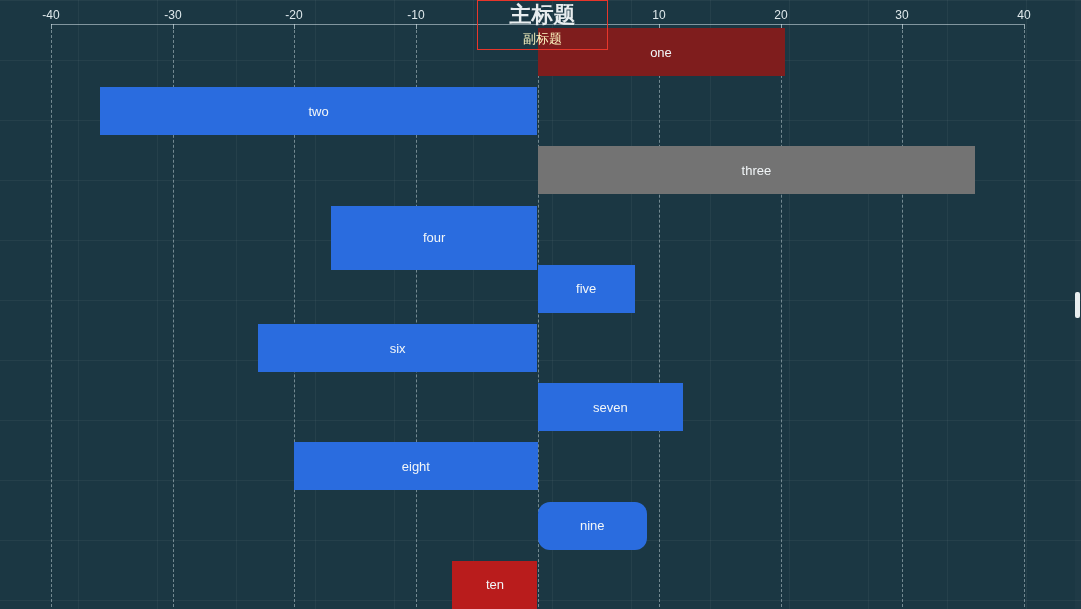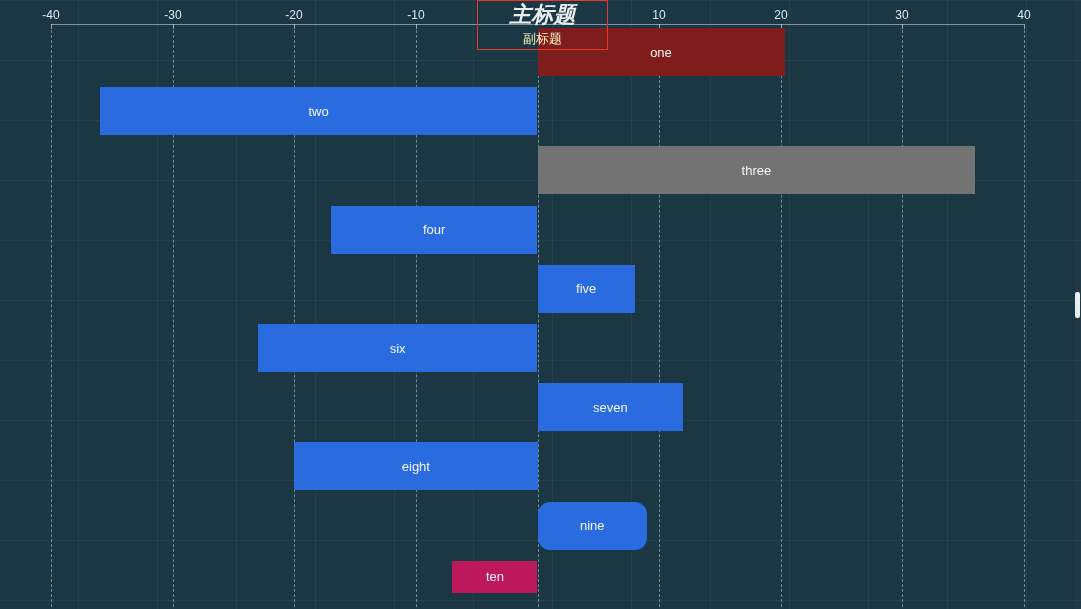--- a/index.html
+++ b/index.html
@@ -67,21 +67,20 @@
     display:flex;flex-direction:column;align-items:center;
     border:1px solid #e8362b;
     padding-top:1px;
   }
   .main-title{
     color:#e8edef;
     font-size:22px;
     font-weight:bold;
     line-height:26px;
     white-space:nowrap;
-    font-style:italic;
   }
   .sub-title{
     color:#fef9c3;
     font-size:13px;
     line-height:18px;
     white-space:nowrap;
     margin-top:2px;
   }
 
   
@@ -131,39 +130,39 @@
       <div class="grid-dash" style="left: 538px; top: 22px; height: 587px;"></div>
       <div class="bar" style="left: 537.5px; width: 247px; top: 20px; height: 48px; background: #7f1d1d;">
         <span class="bar-label">one</span>
       </div>
       <div class="bar" style="left: 99.65px; width: 437.85px; top: 79.2px; height: 48px; background: rgb(42, 108, 223);">
         <span class="bar-label">two</span>
       </div>
       <div class="bar" style="left: 537.5px; width: 437.85px; top: 138.4px; height: 48px; background: #737373;">
         <span class="bar-label">three</span>
       </div>
-      <div class="bar" style="left: 330.738px; width: 206.762px; top: 197.6px; height: 48px; background: rgb(42, 108, 223);">
+      <div class="bar" style="left: 330.738px; width: 206.762px; top: 197.6px; height: 64px; background: rgb(42, 108, 223);">
         <span class="bar-label">four</span>
       </div>
       <div class="bar" style="left: 537.5px; width: 97.3px; top: 256.8px; height: 48px; background: rgb(42, 108, 223);">
         <span class="bar-label">five</span>
       </div>
       <div class="bar" style="left: 257.762px; width: 279.738px; top: 316px; height: 48px; background: rgb(42, 108, 223);">
         <span class="bar-label">six</span>
       </div>
       <div class="bar" style="left: 537.5px; width: 145.95px; top: 375.2px; height: 48px; background: rgb(42, 108, 223);">
         <span class="bar-label">seven</span>
       </div>
       <div class="bar" style="left: 294.25px; width: 243.25px; top: 434.4px; height: 48px; background: rgb(42, 108, 223);">
         <span class="bar-label">eight</span>
       </div>
       <div class="bar" style="left: 537.5px; width: 109.462px; top: 493.6px; height: 48px; background: rgb(42, 108, 223); border-radius: 12px;">
         <span class="bar-label">nine</span>
       </div>
-      <div class="bar" style="left: 452.363px; width: 85.1375px; top: 552.8px; height: 32px; background: #be185d;">
+      <div class="bar" style="left: 452.363px; width: 85.1375px; top: 552.8px; height: 48px; background: #b91c1c;">
         <span class="bar-label">ten</span>
       </div>
     </div>
 
   <div class="title-block" id="title-block" style="left: 477px; top: 0px; width: 131px; height: 50px; border-color: rgb(232, 54, 43);">
     <div class="main-title">主标题</div>
     <div class="sub-title">副标题</div>
   </div>
 
   <div class="scrollbar-track">

